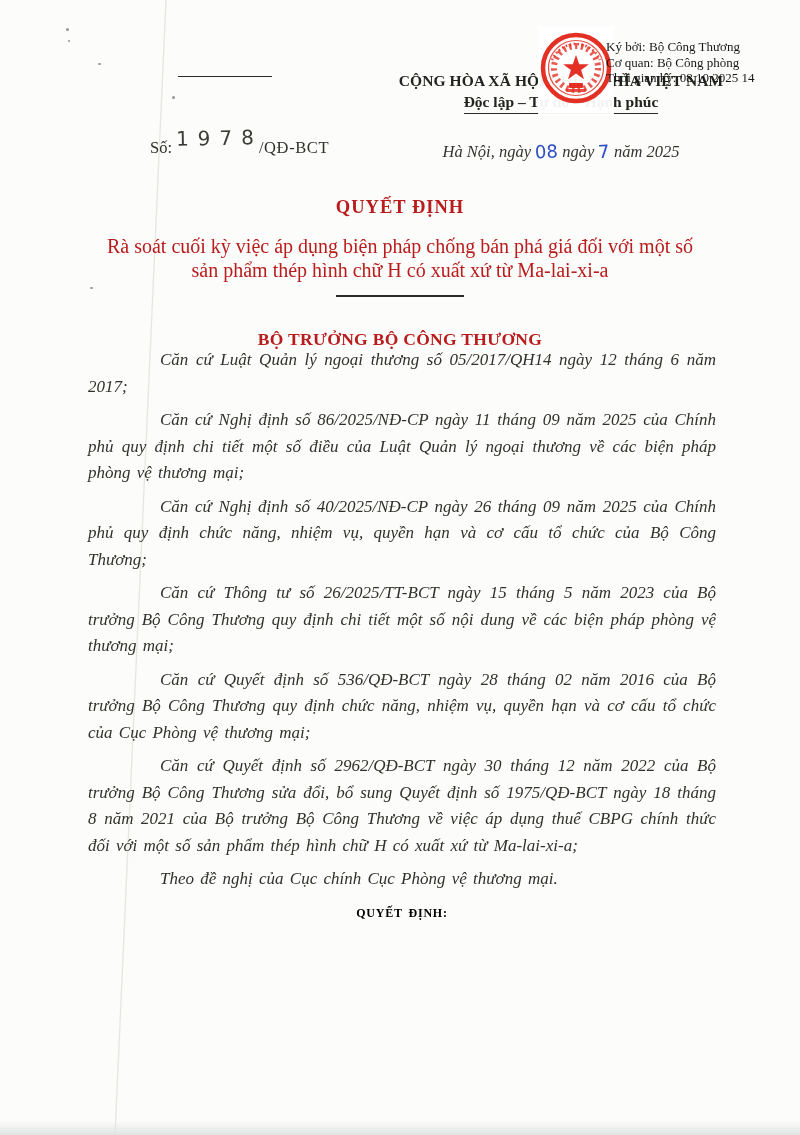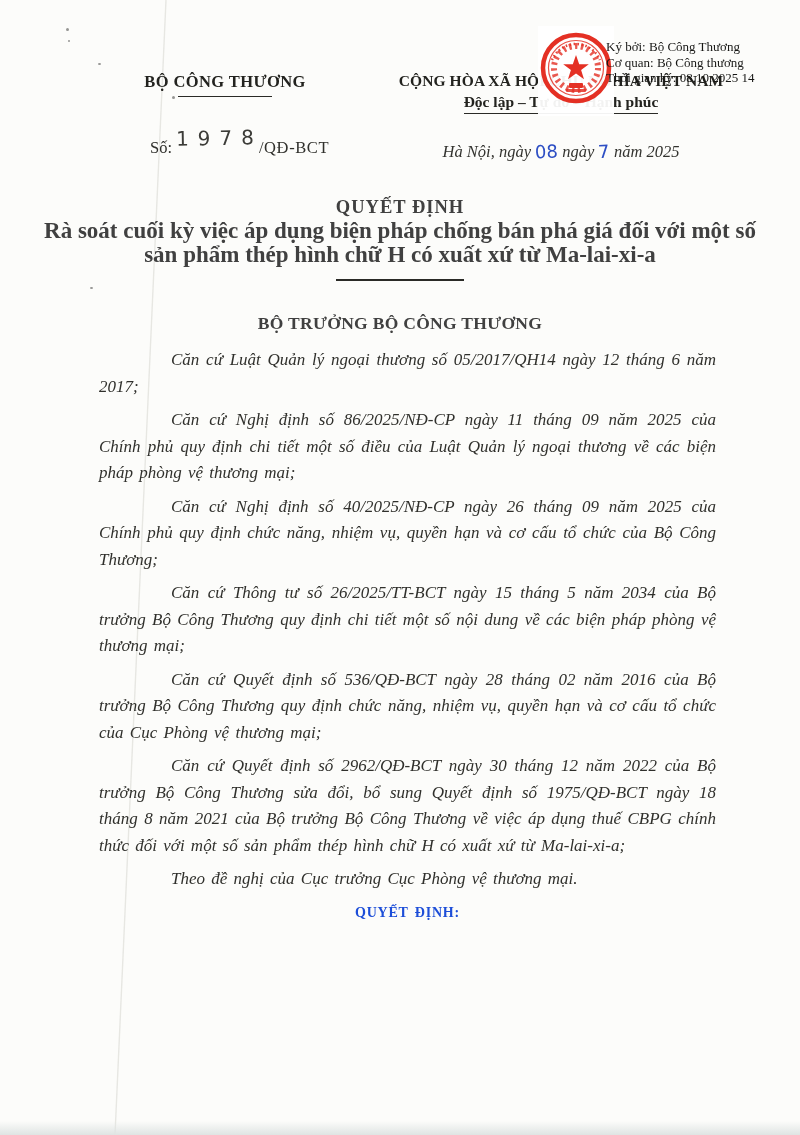--- a/index.html
+++ b/index.html
@@ -48,50 +48,49 @@
   }
 
   
   .stamp-box{position:absolute;left:538px;top:26px;width:76px;height:90px;
     background:rgba(255,255,255,.94);}
   .seal-svg{position:absolute;left:538px;top:26px;}
   .sig-text{position:absolute;left:606px;top:39px;
     font-size:13px;line-height:15.5px;color:#171715;white-space:nowrap;}
 
   
-  .title-block{position:absolute;left:0;top:197px;width:100%;text-align:center;color:#404040;}
+  .title-block{position:absolute;left:0;top:197px;width:100%;text-align:center;color:#b91c1c;}
   .title-main{font-weight:bold;font-size:18.5px;letter-spacing:1px;}
-  .title-subject{font-weight:bold;font-size:23px;line-height:23.5px;margin-top:1px;}
+  .title-subject{font-weight:normal;font-size:20px;line-height:23.5px;margin-top:17px;}
   .title-sep{width:128px;height:0;border-bottom:2px solid #2a2a26;margin:13px auto 0;}
   .title-issuer{font-weight:bold;font-size:17.5px;letter-spacing:.3px;margin-top:32px;}
 
   
   .body-block{position:absolute;left:88px;top:347px;width:628px;
     font-style:italic;font-size:17px;line-height:26.5px;
     text-align:justify;color:#30302c;word-spacing:2px;}
-  .body-block p{margin:0 0 7px 11px;text-indent:72px;}
-  .closing{font-style:normal;font-weight:bold;font-size:14px;text-align:center;
-    letter-spacing:.8px;margin-top:15px;color:#1d4ed8;text-indent:0 !important;}
+  .body-block p{margin:0 0 7px 0;text-indent:72px;}
+  .closing{font-style:normal;font-weight:bold;font-size:12px;text-align:center;
+    letter-spacing:.8px;margin-top:15px;color:#000000;text-indent:0 !important;}
 </style>
 </head>
 <body>
 
 <div class="page">
 
   <svg class="fold-line" width="800" height="1135">
     <line x1="166" y1="0" x2="115" y2="1135" stroke="#d6d6d0" stroke-width="1.4" opacity="0.55"></line>
   </svg>
   <div class="speck" style="left:66px;top:28px;width:3px;height:3px;"></div>
   <div class="speck" style="left:68px;top:40px;width:2px;height:2px;"></div>
   <div class="speck" style="left:98px;top:63px;width:3px;height:2px;"></div>
   <div class="speck" style="left:172px;top:96px;width:3px;height:3px;"></div>
   <div class="speck" style="left:90px;top:287px;width:3px;height:2px;"></div>
 
   <div class="hdr-left">
-    <div class="org-name">BỘ CÔNG THƯƠNG</div>
     <div class="org-underline"></div>
     <div class="doc-number">
       <span>Số:</span><span class="hand-num">1978</span><span class="suffix">/QĐ-BCT</span>
     </div>
   </div>
 
   <div class="hdr-right">
     <div class="national-1">CỘNG HÒA XÃ HỘI CHỦ NGHĨA VIỆT NAM</div>
     <div><span class="national-2">Độc lập – Tự do – Hạnh phúc</span></div>
     <div class="place-date">
@@ -112,39 +111,39 @@
       <path d="M 14 34 A 26 26 0 0 1 62 34" stroke-width="2.5" stroke-dasharray="1.5 2.5" opacity="0.9"></path>
     </g>
     <g fill="#e43024">
       <polygon points="38,29 41.2,38.2 50.8,38.2 43.1,43.9 46,53.2 38,47.5 30,53.2 32.9,43.9 25.2,38.2 34.8,38.2"></polygon>
       <rect x="31" y="57" width="14" height="5" rx="1"></rect>
       <rect x="28" y="63" width="20" height="3" rx="1" opacity="0.85"></rect>
     </g>
   </svg>
   <div class="sig-text">
     <div>Ký bởi: Bộ Công Thương</div>
-    <div>Cơ quan: Bộ Công thương</div>
+    <div>Cơ quan: Bộ Công phòng</div>
     <div>Thời gian ký: 08.10.2025 14</div>
   </div>
 
   <div class="title-block">
     <div class="title-main">QUYẾT ĐỊNH</div>
     <div class="title-subject">
       <div>Rà soát cuối kỳ việc áp dụng biện pháp chống bán phá giá đối với một số</div>
       <div>sản phẩm thép hình chữ H có xuất xứ từ Ma-lai-xi-a</div>
     </div>
     <div class="title-sep"></div>
     <div class="title-issuer">BỘ TRƯỞNG BỘ CÔNG THƯƠNG</div>
   </div>
 
   <div class="body-block">
     <p>Căn cứ Luật Quản lý ngoại thương số 05/2017/QH14 ngày 12 tháng 6 năm 2017;</p>
     <p>Căn cứ Nghị định số 86/2025/NĐ-CP ngày 11 tháng 09 năm 2025 của Chính phủ quy định chi tiết một số điều của Luật Quản lý ngoại thương về các biện pháp phòng vệ thương mại;</p>
     <p>Căn cứ Nghị định số 40/2025/NĐ-CP ngày 26 tháng 09 năm 2025 của Chính phủ quy định chức năng, nhiệm vụ, quyền hạn và cơ cấu tổ chức của Bộ Công Thương;</p>
-    <p>Căn cứ Thông tư số 26/2025/TT-BCT ngày 15 tháng 5 năm 2034 của Bộ trưởng Bộ Công Thương quy định chi tiết một số nội dung về các biện pháp phòng vệ thương mại;</p>
+    <p>Căn cứ Thông tư số 26/2025/TT-BCT ngày 15 tháng 5 năm 2023 của Bộ trưởng Bộ Công Thương quy định chi tiết một số nội dung về các biện pháp phòng vệ thương mại;</p>
     <p>Căn cứ Quyết định số 536/QĐ-BCT ngày 28 tháng 02 năm 2016 của Bộ trưởng Bộ Công Thương quy định chức năng, nhiệm vụ, quyền hạn và cơ cấu tổ chức của Cục Phòng vệ thương mại;</p>
     <p>Căn cứ Quyết định số 2962/QĐ-BCT ngày 30 tháng 12 năm 2022 của Bộ trưởng Bộ Công Thương sửa đổi, bổ sung Quyết định số 1975/QĐ-BCT ngày 18 tháng 8 năm 2021 của Bộ trưởng Bộ Công Thương về việc áp dụng thuế CBPG chính thức đối với một số sản phẩm thép hình chữ H có xuất xứ từ Ma-lai-xi-a;</p>
-    <p>Theo đề nghị của Cục trưởng Cục Phòng vệ thương mại.</p>
+    <p>Theo đề nghị của Cục chính Cục Phòng vệ thương mại.</p>
     <p class="closing">QUYẾT ĐỊNH:</p>
   </div>
 
   <div class="scan-edge"></div>
 </div>
 
 </body></html>

